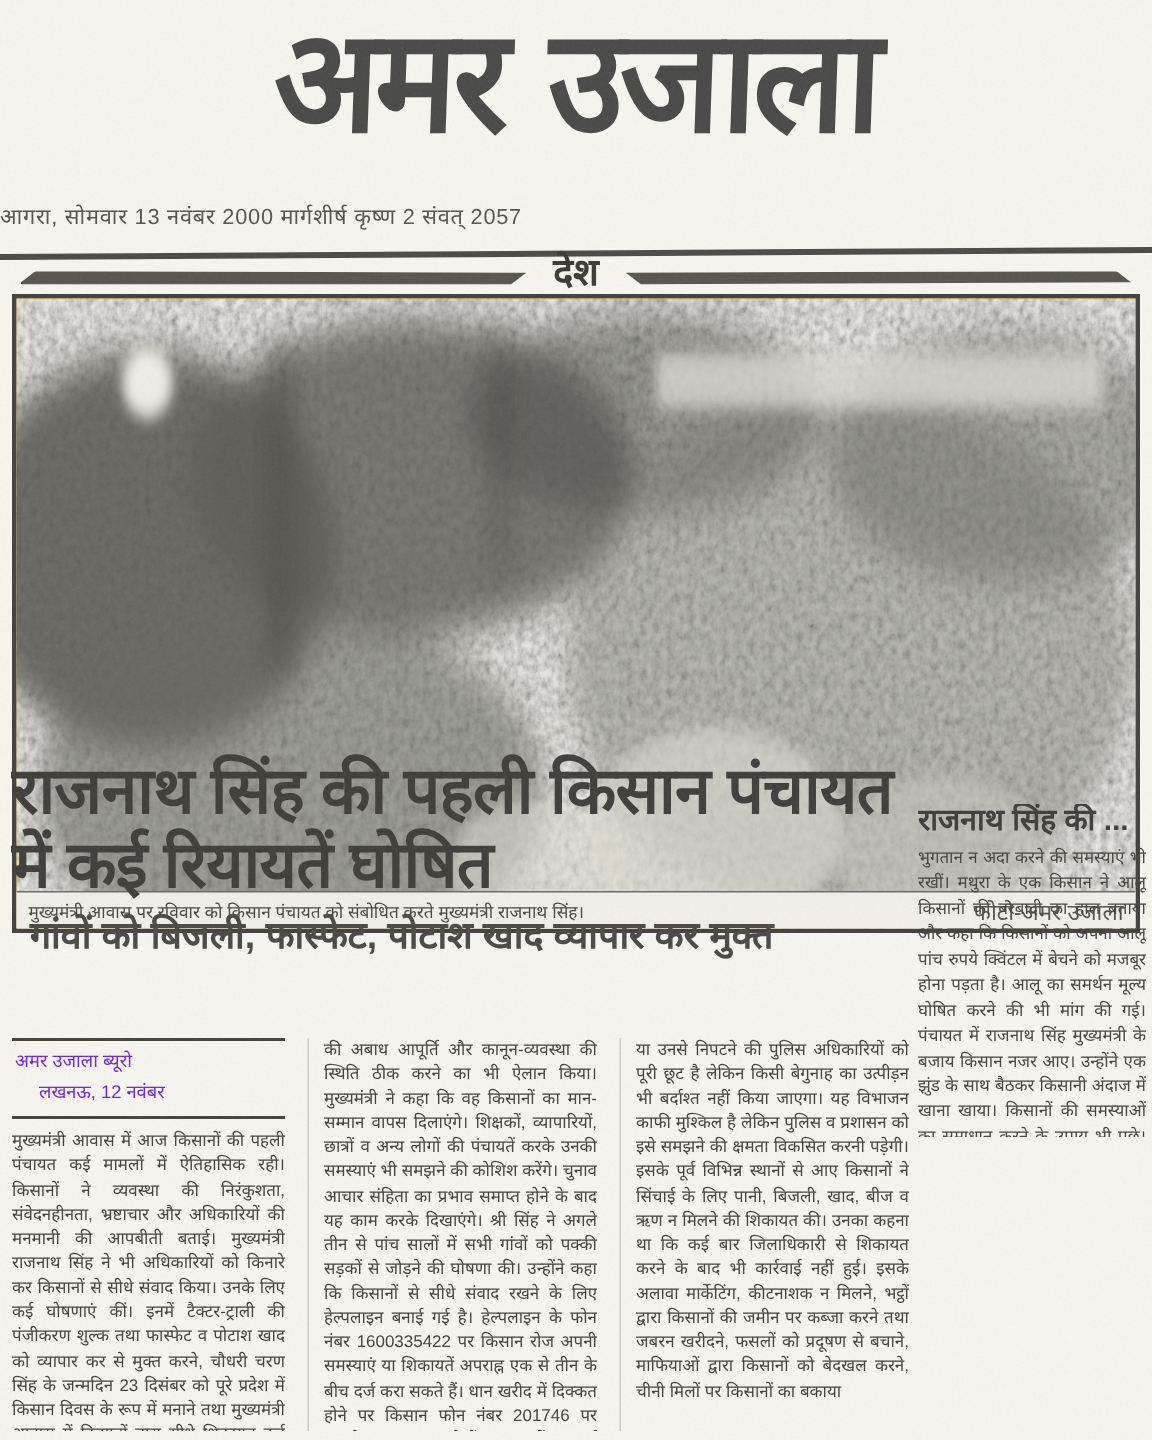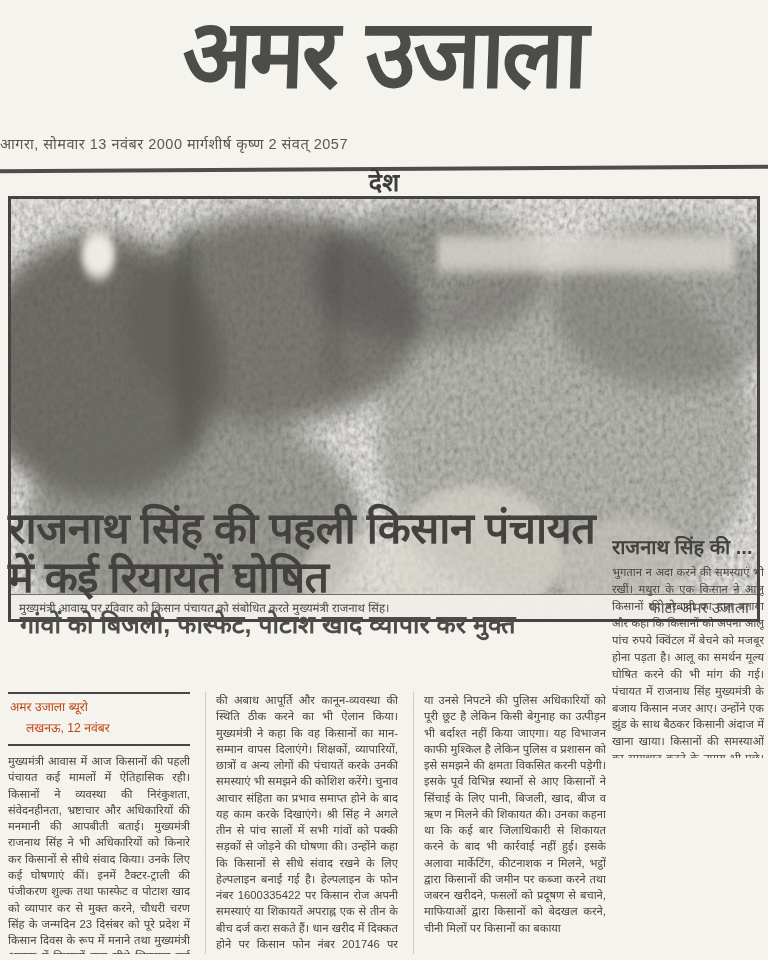--- a/index.html
+++ b/index.html
@@ -21,21 +21,21 @@
     position:absolute;top:133px;left:0;width:100%;
     font-size:14.5px;color:#585550;letter-spacing:.5px;
   }
   
   .top-rule{
     position:absolute;top:167px;left:0;width:100%;height:4px;background:#4c4b48;
     transform:rotate(-.35deg);
   }
   .section-row{
     position:absolute;top:172px;left:0;width:100%;height:26px;
-    display:flex;align-items:center;justify-content:center;gap:14px;flex-direction:column;
+    display:flex;align-items:center;justify-content:center;gap:14px;
   }
   .section-bar{height:9px;background:#575651;flex:1;}
   .section-bar.left{margin-left:14px;clip-path:polygon(0 85%,3% 0,100% 15%,97% 100%,0 100%);}
   .section-bar.right{margin-right:14px;clip-path:polygon(0 15%,97% 0,100% 85%,3% 100%);}
   .section-label{
     font-size:25px;font-weight:bold;color:#3c3b38;line-height:1;
     padding:0 4px;transform:translateY(-3px);
   }
   
   .photo-frame{
@@ -73,21 +73,21 @@
     position:absolute;top:692px;left:8px;width:598px;height:262px;
     display:flex;gap:15px;
   }
   .col{
     flex:1;font-size:11.3px;line-height:1.44;text-align:justify;
     color:#46443f;overflow:hidden;position:relative;
   }
   .col + .col{border-left:1px solid rgba(90,88,82,.25);padding-left:10px;}
   .byline-box{
     border-top:2px solid #454440;border-bottom:2px solid #454440;
-    padding:5px 0 7px 2px;margin-bottom:7px;font-size:12.2px;color:#c2410c;
+    padding:5px 0 7px 2px;margin-bottom:7px;font-size:12.2px;color:#6d28d9;
   }
   .byline{display:block;}
   .byline-place{display:block;margin-top:3px;margin-left:16px;}
   .continuation{
     text-align:right;font-size:10px;color:#55534e;margin-top:22px;padding-right:4px;
   }
   
   .scan-noise{
     position:absolute;top:0;left:0;width:768px;height:960px;
     pointer-events:none;opacity:.05;

